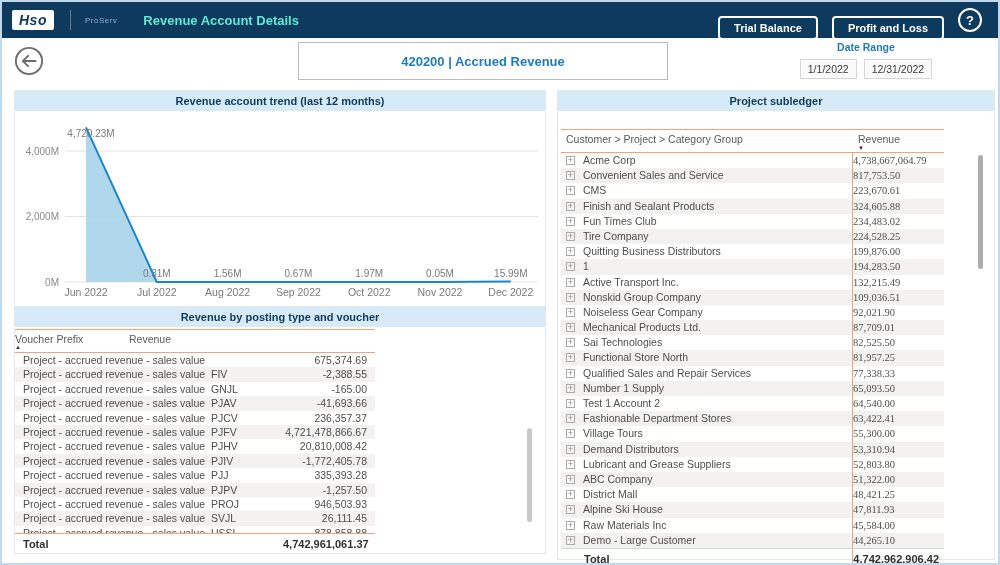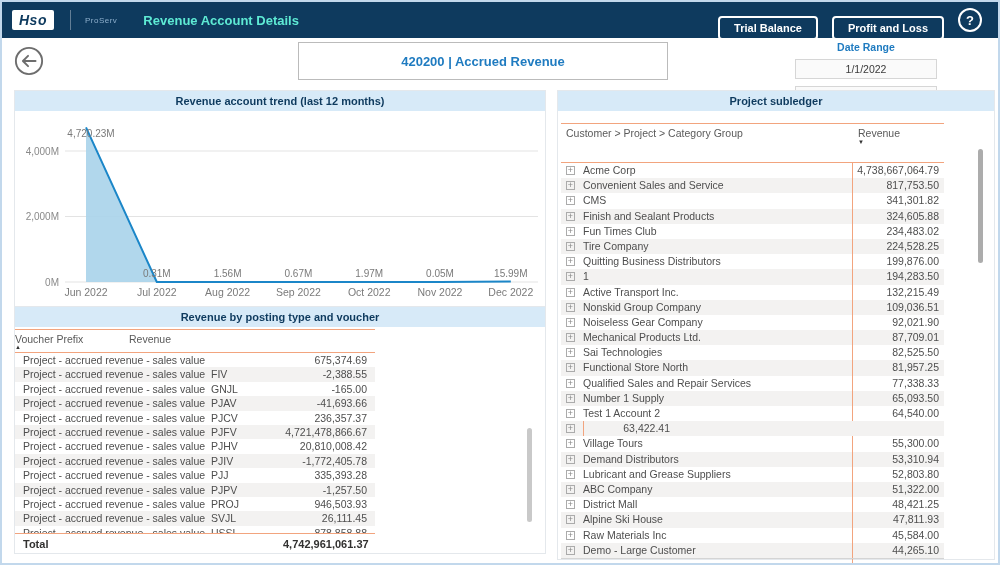--- a/index.html
+++ b/index.html
@@ -25,21 +25,21 @@
   .spacer{flex:1;}
   .navbtn{background:transparent;border:2px solid #fff;border-radius:4px;color:#fff;font-size:11px;font-weight:bold;padding:4px 14px;margin-right:14px;cursor:pointer;margin-top:16px;}
   .help{width:24px;height:24px;border:2px solid #fff;border-radius:50%;color:#fff;font-size:13px;font-weight:bold;display:flex;align-items:center;justify-content:center;margin-right:6px;}
 
   
   .subheader{position:absolute;left:0;top:36px;width:996px;height:50px;background:#fff;}
   .back{position:absolute;left:12px;top:8px;width:30px;height:30px;cursor:pointer;}
   .account-box{position:absolute;left:296px;top:4px;width:370px;height:38px;border:1px solid #BBBBBB;background:#fff;display:flex;align-items:center;justify-content:center;color:var(--accent-blue);font-size:13px;font-weight:bold;}
   .daterange{position:absolute;left:793px;top:3px;width:142px;text-align:center;}
   .dr-label{color:var(--accent-blue);font-size:10.5px;font-weight:bold;margin-bottom:6px;}
-  .dr-boxes{display:flex;gap:7px;justify-content:center;flex-direction:column;}
+  .dr-boxes{display:flex;gap:7px;justify-content:center;}
   .dr-box{border:1px solid #D6D6D6;background:#FAFAFA;font-size:10.5px;color:#3a3a3a;padding:3px 7px;min-width:56px;text-align:center;}
 
   
   .panel{position:absolute;background:#fff;border:1px solid #E4E8EC;}
   .panel-header{height:20px;line-height:20px;background:var(--panel-blue);color:var(--navy);font-size:11px;font-weight:bold;text-align:center;}
   .chart-panel{left:12px;top:88px;width:532px;height:234px;}
   .posting-panel{left:12px;top:304px;width:532px;height:248px;}
   .subledger-panel{left:555px;top:88px;width:438px;height:470px;}
 
   
@@ -53,29 +53,29 @@
   .pc1{width:72px;}
   .pc2{width:84px;text-align:right;}
   .pbody{width:360px;overflow:hidden;border-bottom:1px solid var(--orange);}
   .prow{display:flex;height:14.4px;line-height:14.5px;font-size:10.5px;color:var(--txt);white-space:nowrap;}
   .alt{background:var(--row-alt);}
   .pclip{height:7px;overflow:hidden;}
   .ptotal{display:flex;width:360px;height:20px;line-height:20px;font-size:11px;font-weight:bold;color:#323130;}
 
   
   .stable{position:relative;height:448px;padding:0 0 0 3px;}
-  .shead{display:flex;width:383px;font-size:10.5px;color:#5a5a5a;border-top:1px solid var(--orange);border-bottom:1px solid var(--orange);padding:3px 0 17px 0;margin-top:12px;}
+  .shead{display:flex;width:383px;font-size:10.5px;color:#5a5a5a;border-top:1px solid var(--orange);border-bottom:1px solid var(--orange);padding:3px 0 1px 0;margin-top:18px;}
   .shead .hname{flex:1;padding-left:5px;}
   .shead .hval{width:92px;padding-left:6px;}
   .shead .sort{display:block;font-size:6px;color:#333;line-height:6px;}
   .sbody{width:383px;}
   .srow{display:flex;height:15.2px;line-height:15.2px;font-size:10.5px;color:var(--txt);white-space:nowrap;}
   .exp{width:9px;height:9px;border:1px solid #ABABAB;color:#8a8a8a;font-size:9px;line-height:7px;text-align:center;margin:3px 8px 0 5px;flex:none;}
   .sc-name{flex:1;overflow:hidden;}
-  .sc-val{width:92px;text-align:right;border-left:1px solid var(--orange);padding-right:5px;}
+  .sc-val{width:92px;border-left:1px solid var(--orange);padding-right:5px;font-family:Liberation Serif, serif;}
   .stotal{display:flex;width:383px;height:21px;line-height:21px;font-size:11px;font-weight:bold;color:#323130;border-top:1px solid #D4D4D4;}
   .stotal .sp{width:23px;}
   .stotal .lbl{flex:1;}
   .stotal .val{width:92px;text-align:right;border-left:1px solid var(--orange);padding-right:5px;}
 
   
   .vscroll{position:absolute;width:6px;background:#fff;}
   .vthumb{position:absolute;left:0;width:5px;background:#ACACAC;border-radius:3px;}
   .posting-scroll{right:12px;top:28px;bottom:30px;}
   .posting-scroll .vthumb{top:42%;height:56%;background:#C9C9C9;}
@@ -248,21 +248,21 @@
             <span class="sc-val">4,738,667,064.79</span>
           </div>
           <div class="srow alt">
             <span class="exp">+</span>
             <span class="sc-name">Convenient Sales and Service</span>
             <span class="sc-val">817,753.50</span>
           </div>
           <div class="srow">
             <span class="exp">+</span>
             <span class="sc-name">CMS</span>
-            <span class="sc-val">341,301.82</span>
+            <span class="sc-val">223,670.61</span>
           </div>
           <div class="srow alt">
             <span class="exp">+</span>
             <span class="sc-name">Finish and Sealant Products</span>
             <span class="sc-val">324,605.88</span>
           </div>
           <div class="srow">
             <span class="exp">+</span>
             <span class="sc-name">Fun Times Club</span>
             <span class="sc-val">234,483.02</span>
@@ -322,20 +322,21 @@
             <span class="sc-name">Number 1 Supply</span>
             <span class="sc-val">65,093.50</span>
           </div>
           <div class="srow">
             <span class="exp">+</span>
             <span class="sc-name">Test 1 Account 2</span>
             <span class="sc-val">64,540.00</span>
           </div>
           <div class="srow alt">
             <span class="exp">+</span>
+            <span class="sc-name">Fashionable Department Stores</span>
             <span class="sc-val">63,422.41</span>
           </div>
           <div class="srow">
             <span class="exp">+</span>
             <span class="sc-name">Village Tours</span>
             <span class="sc-val">55,300.00</span>
           </div>
           <div class="srow alt">
             <span class="exp">+</span>
             <span class="sc-name">Demand Distributors</span>

